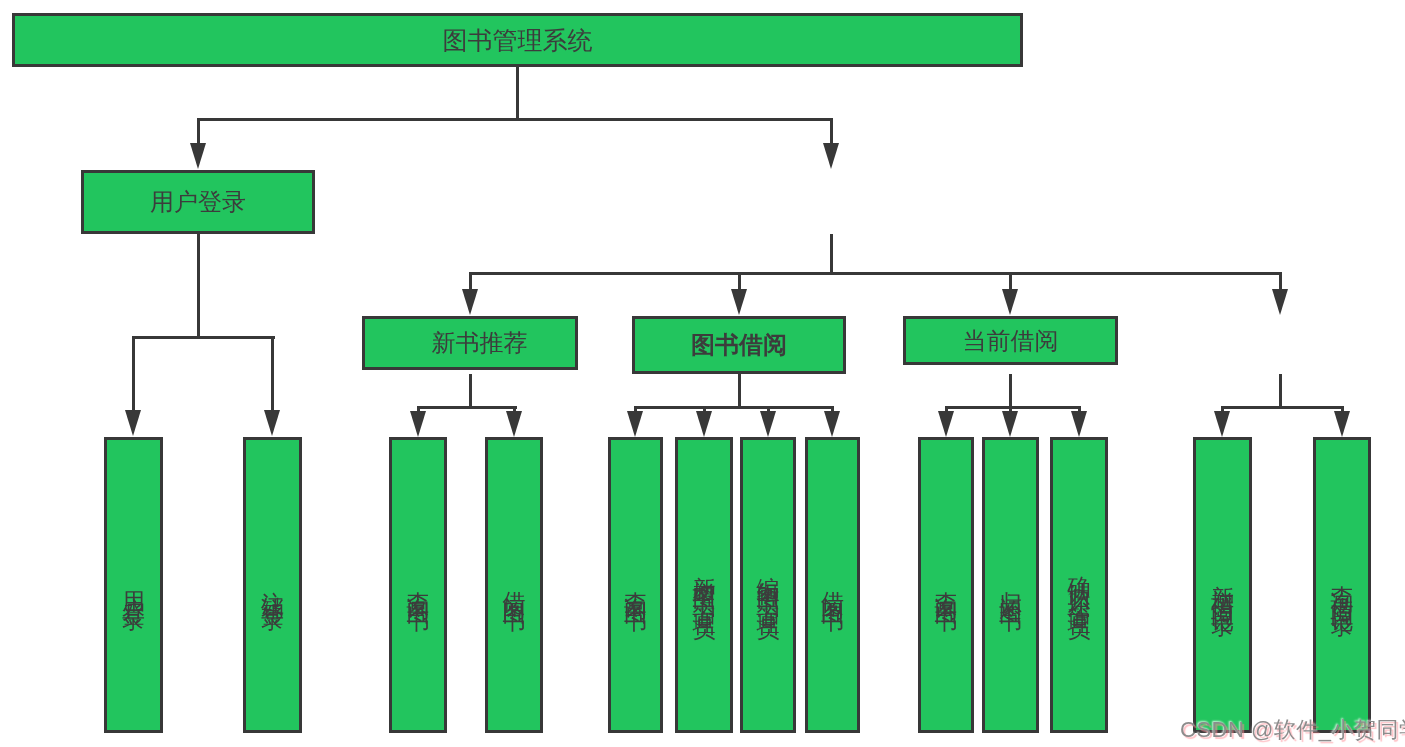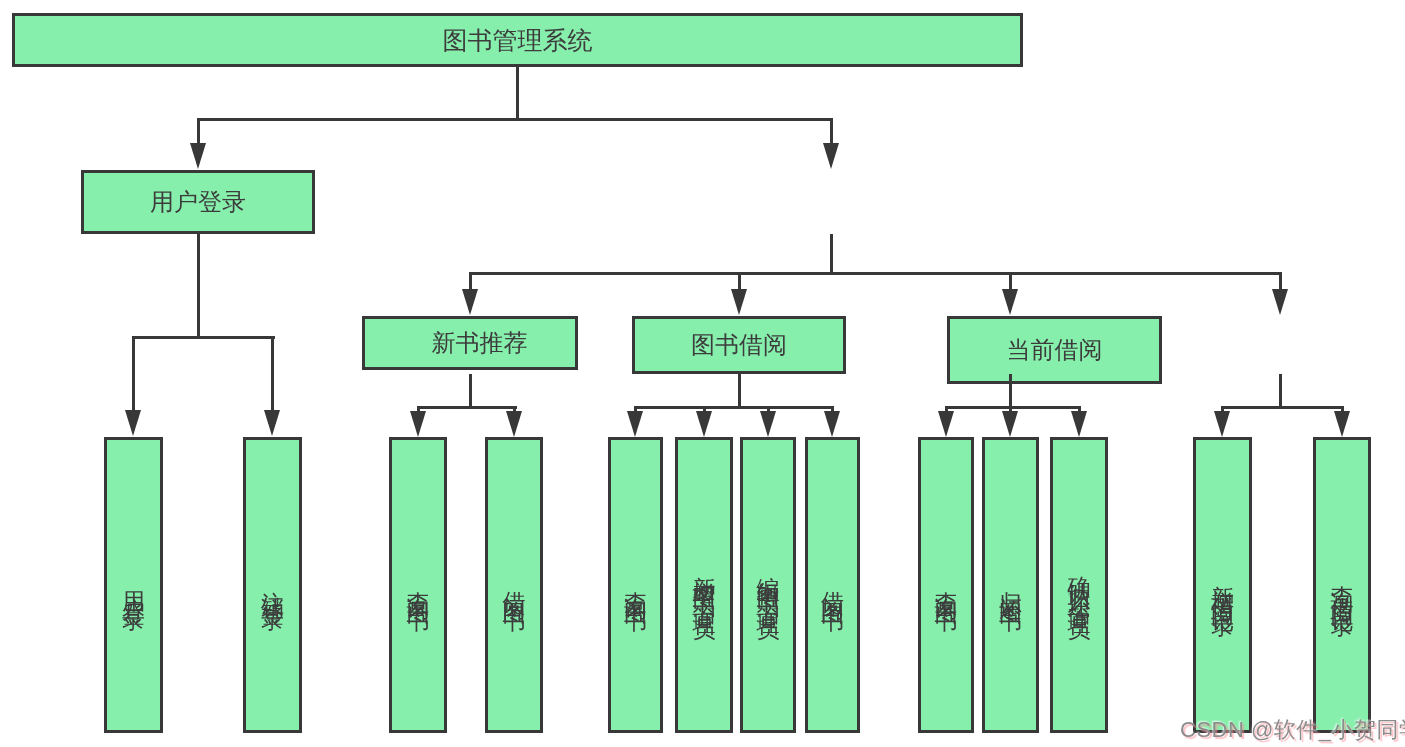--- a/index.html
+++ b/index.html
@@ -1,21 +1,21 @@
 <!DOCTYPE html>
 <html lang="zh"><head>
 <meta charset="utf-8">
 <style>
   html,body{margin:0;padding:0;background:#ffffff;}
   .stage{
     position:relative;width:1405px;height:747px;background:#ffffff;overflow:hidden;
     font-family:"Liberation Sans","DejaVu Sans",sans-serif;
   }
   .box{
-    position:absolute;box-sizing:border-box;background:#86efac;
+    position:absolute;box-sizing:border-box;background:#22c55e;
     border:3px solid #383838;color:#3c3c3c;
     display:flex;align-items:center;justify-content:center;
     font-size:24px;line-height:1;white-space:nowrap;
   }
   .root{font-size:25px;}
   .leaf{
     writing-mode:vertical-rl;text-orientation:mixed;
     font-size:23px;letter-spacing:6px;white-space:normal;
   }
   .vl{position:absolute;width:3px;background:#383838;}
@@ -59,22 +59,22 @@
   <div class="vl" style="left:469px;top:272px;height:18px;"></div>
   <div class="ah" style="left:462px;top:289px;"></div>
   <div class="vl" style="left:738px;top:272px;height:18px;"></div>
   <div class="ah" style="left:731px;top:289px;"></div>
   <div class="vl" style="left:1009px;top:272px;height:18px;"></div>
   <div class="ah" style="left:1002px;top:289px;"></div>
   <div class="vl" style="left:1279px;top:272px;height:18px;"></div>
   <div class="ah" style="left:1272px;top:289px;"></div>
 
   <div class="box" style="left:362px;top:316px;width:216px;height:54px;padding-left:19px;">新书推荐</div>
-  <div class="box" style="left:632px;top:316px;width:214px;height:58px;">图书借阅</div>
-  <div class="box" style="left:903px;top:316px;width:215px;height:68px;margin-left:44px;">当前借阅</div>
+  <div class="box" style="left:632px;top:316px;width:214px;height:58px;font-weight:bold;">图书借阅</div>
+  <div class="box" style="left:903px;top:316px;width:215px;height:49px;">当前借阅</div>
 
   <div class="vl" style="left:469px;top:374px;height:34px;"></div>
   <div class="hl" style="left:417px;top:406px;width:100px;"></div>
   <div class="vl" style="left:417px;top:406px;height:7px;"></div>
   <div class="ah" style="left:410px;top:411px;"></div>
   <div class="vl" style="left:513px;top:406px;height:7px;"></div>
   <div class="ah" style="left:506px;top:411px;"></div>
 
   <div class="vl" style="left:738px;top:374px;height:34px;"></div>
   <div class="hl" style="left:634px;top:406px;width:200px;"></div>

